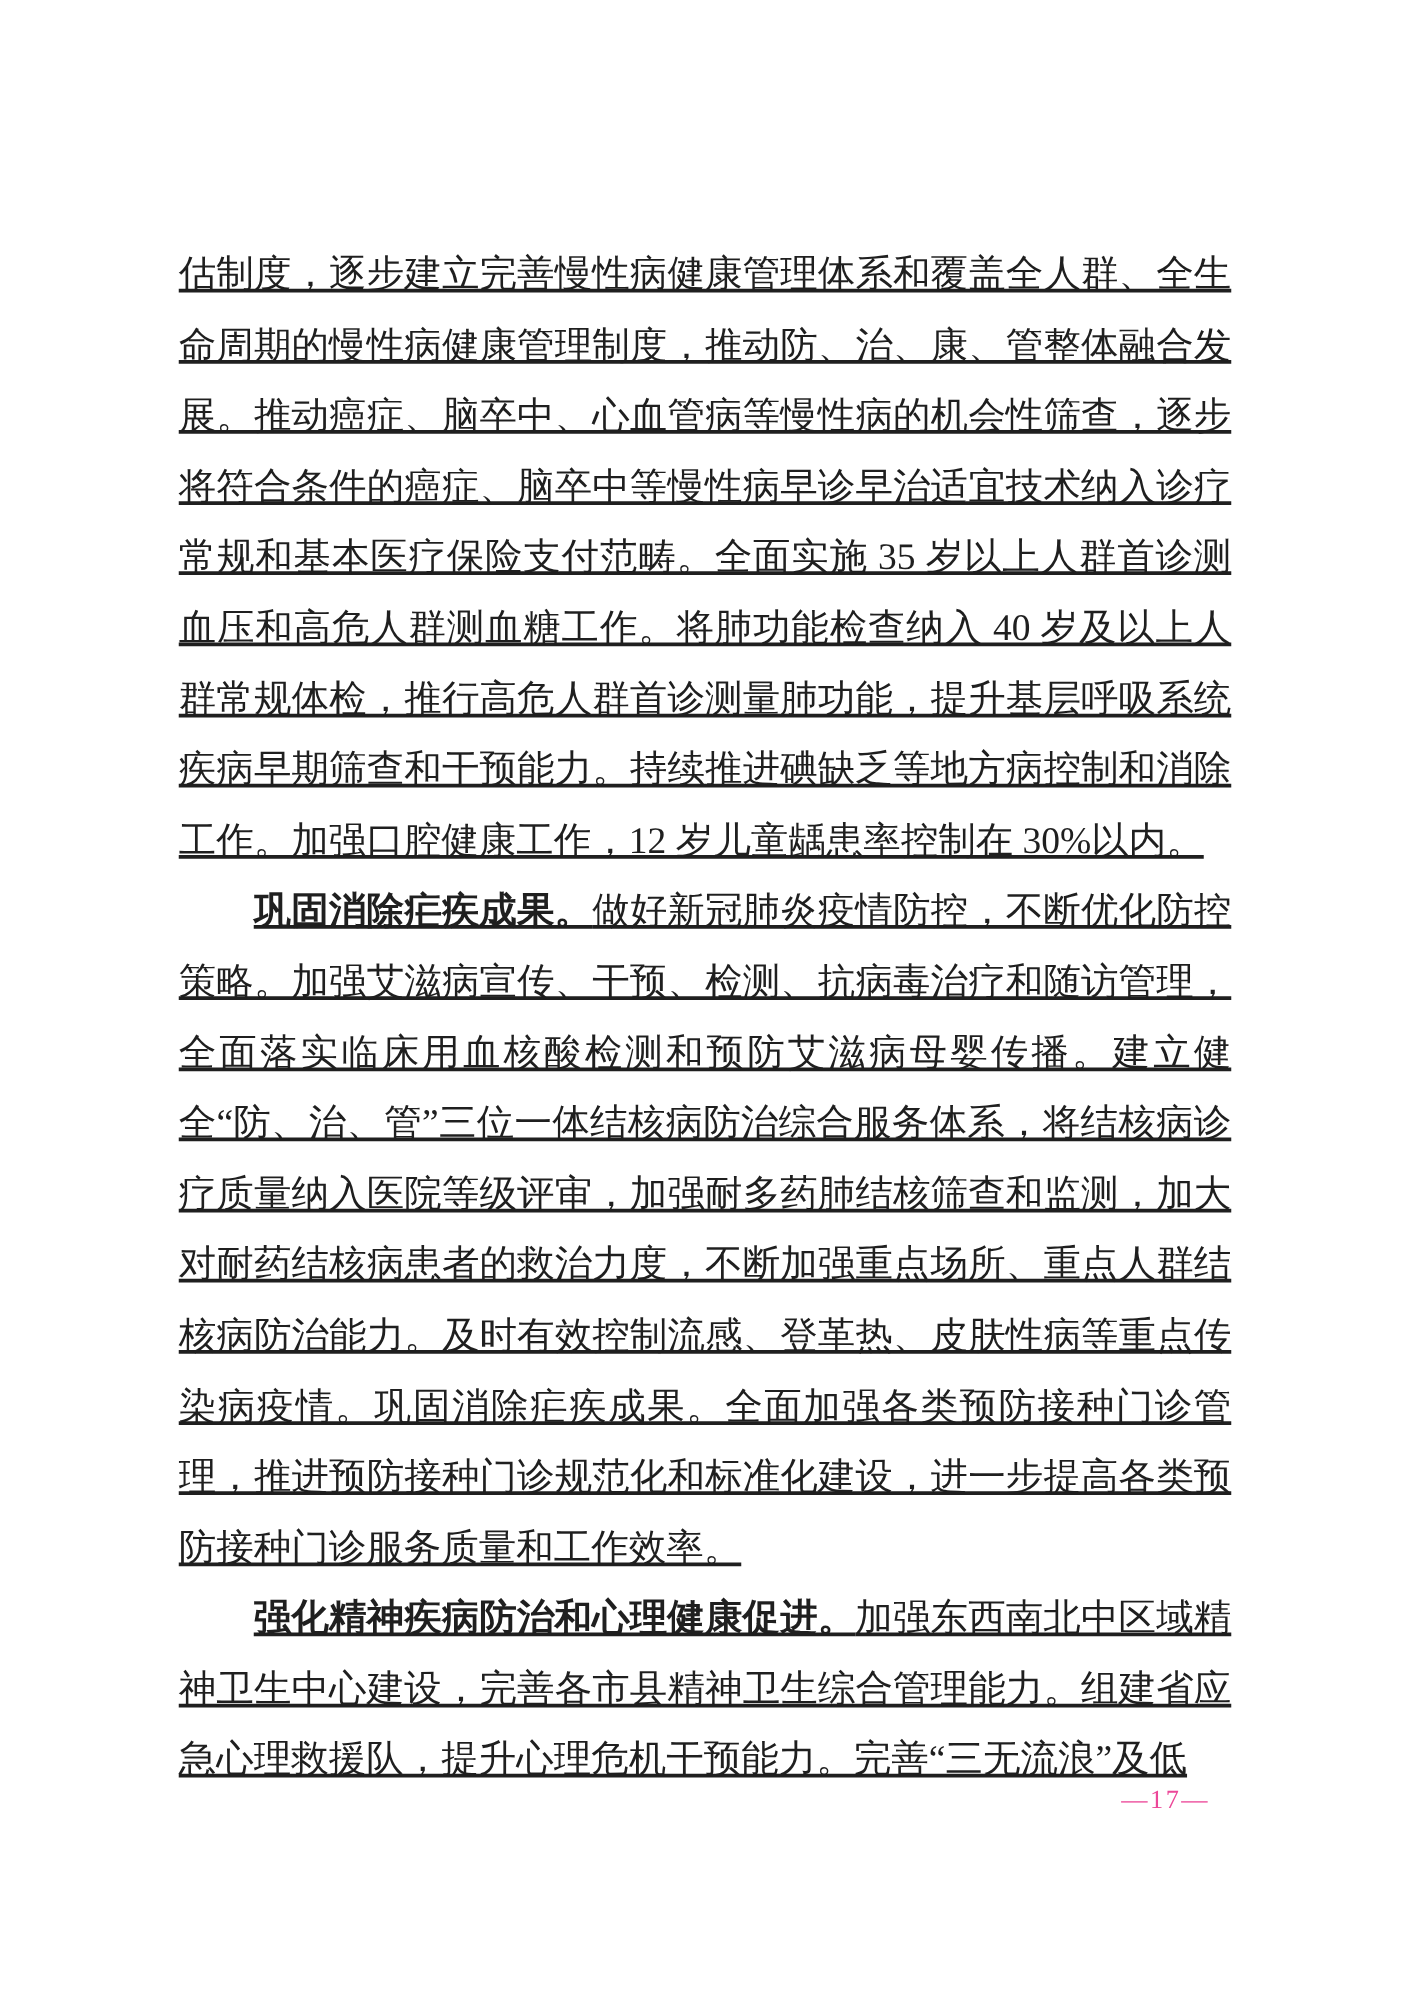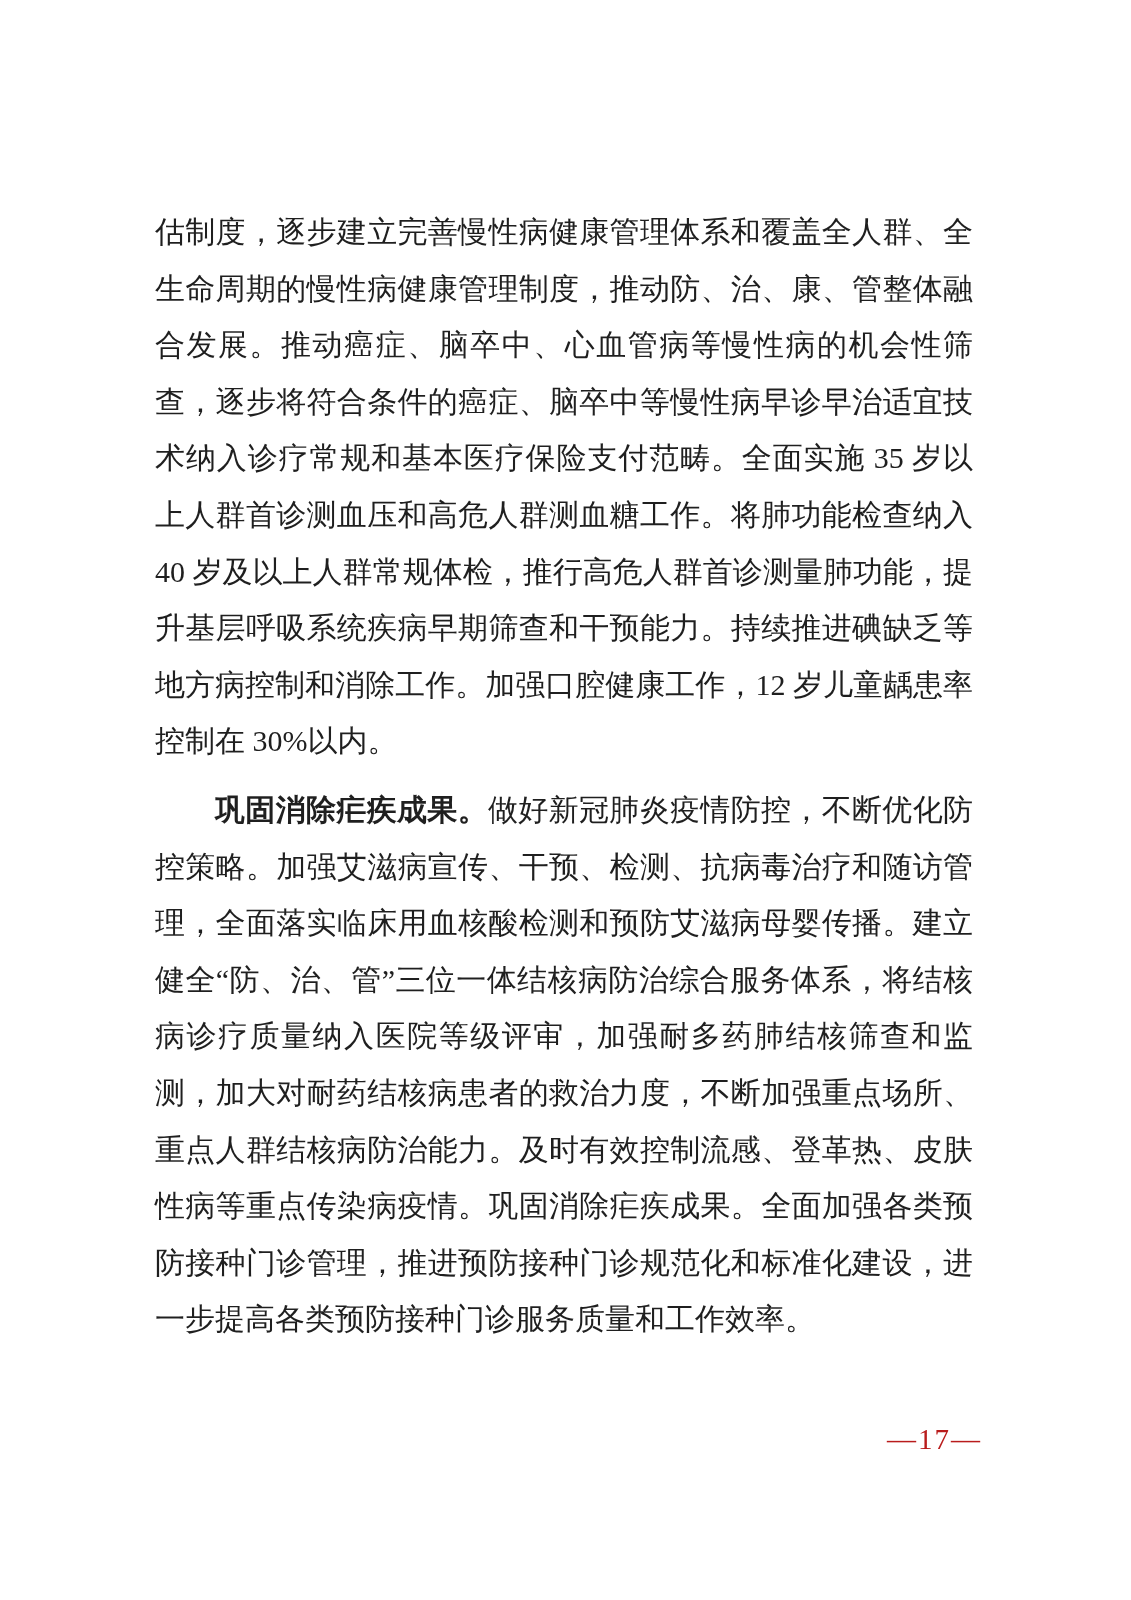--- a/index.html
+++ b/index.html
@@ -20,50 +20,52 @@
     position: absolute;
     left: 143px;
     top: 192px;
     width: 842px;
     font-size: 30px;
     line-height: 56.6px;
     text-align: justify;
     text-justify: inter-ideograph;
   }
   .text-block p {
-    margin: 12px;
+    margin: 0;
     padding: 0;
+    text-decoration: underline;
   }
   .text-block p.indent {
     text-indent: 2em;
   }
   .para-lead {
     font-family: "Liberation Sans", "DejaVu Sans", sans-serif;
     font-weight: bold;
   }
   .page-number {
     position: absolute;
     top: 1422px;
-    right: 149px;
-    font-size: 29px;
+    right: 163px;
+    font-size: 21px;
     line-height: 34px;
     letter-spacing: 2px;
-    color: #b91c1c;
+    color: #ec4899;
     font-family: "Liberation Serif", "DejaVu Serif", serif;
   }
 </style>
 </head>
 <body>
 
 <div class="page">
 
   <div class="text-block">
 
     <p><span>估制度，逐步建立完善慢性病健康管理体系和覆盖全人群、全生命周期的慢性病健康管理制度，推动防、治、康、管整体融合发展。推动癌症、脑卒中、心血管病等慢性病的机会性筛查，逐步将符合条件的癌症、脑卒中等慢性病早诊早治适宜技术纳入诊疗常规和基本医疗保险支付范畴。全面实施 35 岁以上人群首诊测血压和高危人群测血糖工作。将肺功能检查纳入 40 岁及以上人群常规体检，推行高危人群首诊测量肺功能，提升基层呼吸系统疾病早期筛查和干预能力。持续推进碘缺乏等地方病控制和消除工作。加强口腔健康工作，12 岁儿童龋患率控制在 30%以内。</span></p>
 
     <p class="indent"><span class="para-lead">巩固消除疟疾成果。</span><span>做好新冠肺炎疫情防控，不断优化防控策略。加强艾滋病宣传、干预、检测、抗病毒治疗和随访管理，全面落实临床用血核酸检测和预防艾滋病母婴传播。建立健全“防、治、管”三位一体结核病防治综合服务体系，将结核病诊疗质量纳入医院等级评审，加强耐多药肺结核筛查和监测，加大对耐药结核病患者的救治力度，不断加强重点场所、重点人群结核病防治能力。及时有效控制流感、登革热、皮肤性病等重点传染病疫情。巩固消除疟疾成果。全面加强各类预防接种门诊管理，推进预防接种门诊规范化和标准化建设，进一步提高各类预防接种门诊服务质量和工作效率。</span></p>
 
+    <p class="indent"><span class="para-lead">强化精神疾病防治和心理健康促进。</span><span>加强东西南北中区域精神卫生中心建设，完善各市县精神卫生综合管理能力。组建省应急心理救援队，提升心理危机干预能力。完善“三无流浪”及低</span></p>
 
   </div>
 
   <div class="page-number">—17—</div>
 
 </div>
 
 </body></html>

